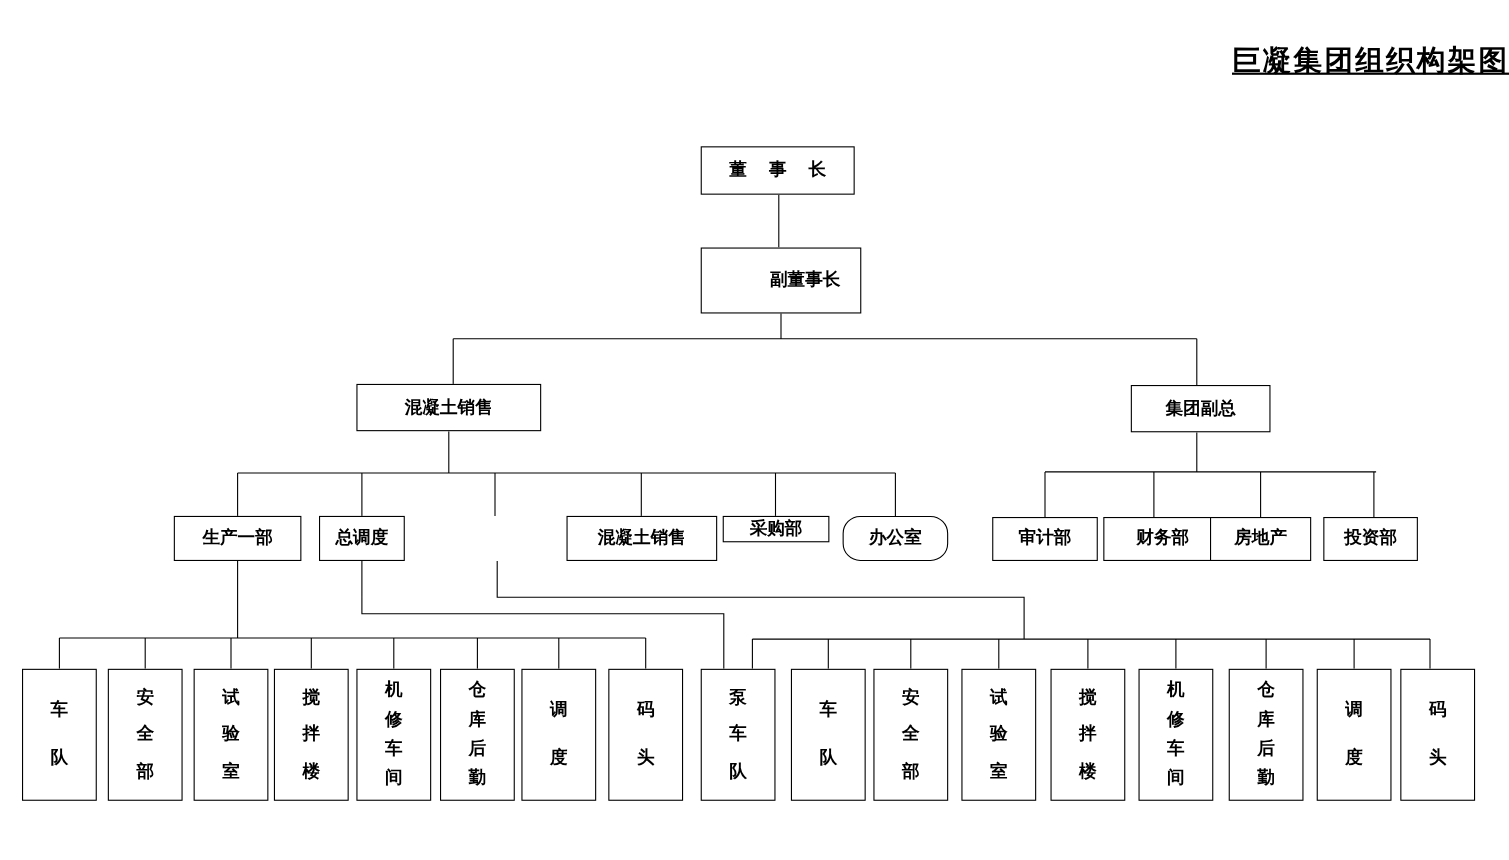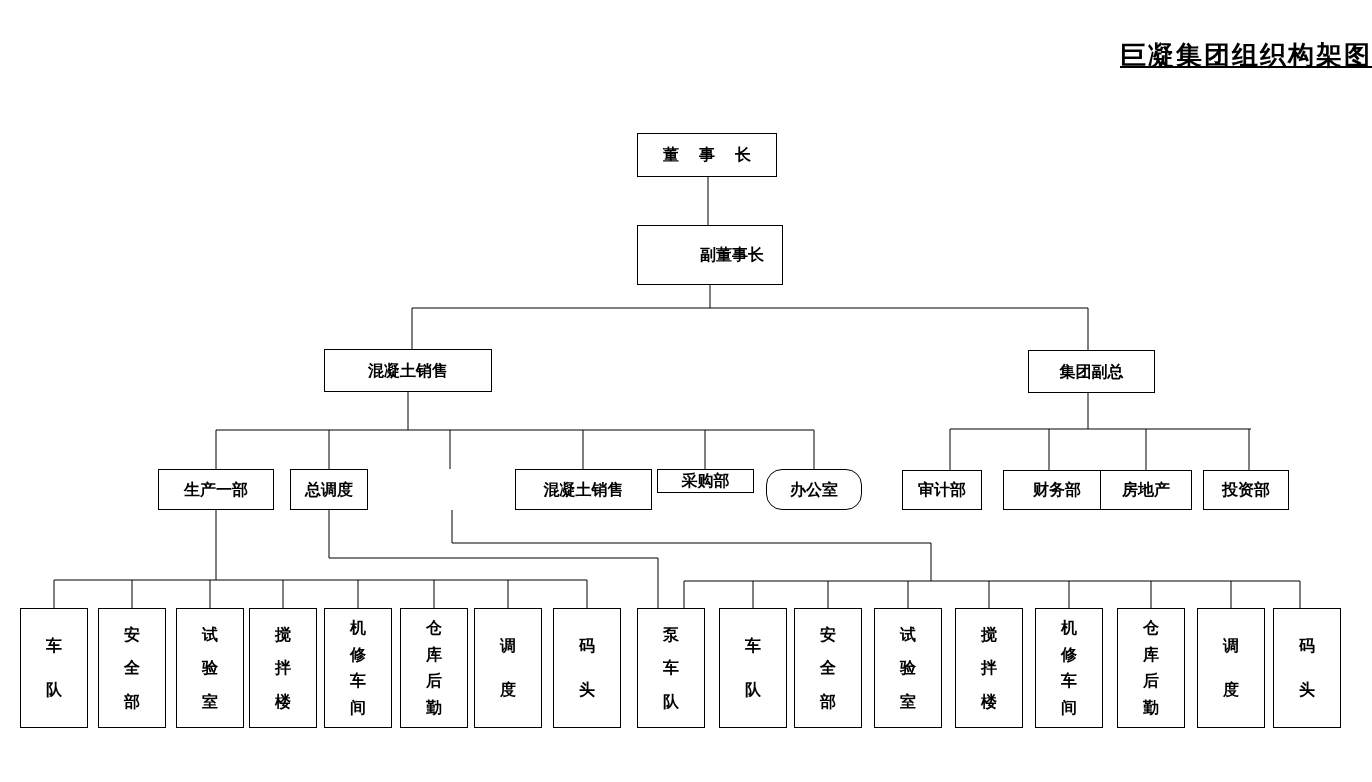--- a/index.html
+++ b/index.html
@@ -54,21 +54,21 @@
 
   <div class="node" style="left:324px; top:349px; width:168px; height:43px;">混凝土销售</div>
   <div class="node" style="left:158px; top:469px; width:116px; height:41px;">生产一部</div>
 
   <div class="node" style="left:1028px; top:350px; width:127px; height:43px;">集团副总</div>
   <div class="node" style="left:290px; top:469px; width:78px; height:41px;">总调度</div>
   <div class="node" style="left:515px; top:469px; width:137px; height:41px;">混凝土销售</div>
   <div class="node" style="left:657px; top:469px; width:97px; height:24px;">采购部</div>
   <div class="node" style="left:766px; top:469px; width:96px; height:41px;border-radius:16px;">办公室</div>
 
-  <div class="node" style="left:902px; top:470px; width:80px; height:40px;text-align:right;">审计部</div>
+  <div class="node" style="left:902px; top:470px; width:96px; height:40px;text-align:right;">审计部</div>
   <div class="node" style="left:1003px; top:470px; width:108px; height:40px;">财务部</div>
   <div class="node" style="left:1100px; top:470px; width:92px; height:40px;text-align:center;">房地产</div>
   <div class="node" style="left:1203px; top:470px; width:86px; height:40px;">投资部</div>
 
   <div class="node vnode vlabel" style="left:20px; top:608px; width:68px; height:120px;">
       <span>车</span>
       <span>队</span>
     </div>
   <div class="node vnode vlabel" style="left:98px; top:608px; width:68px; height:120px;">
       <span>安</span>

